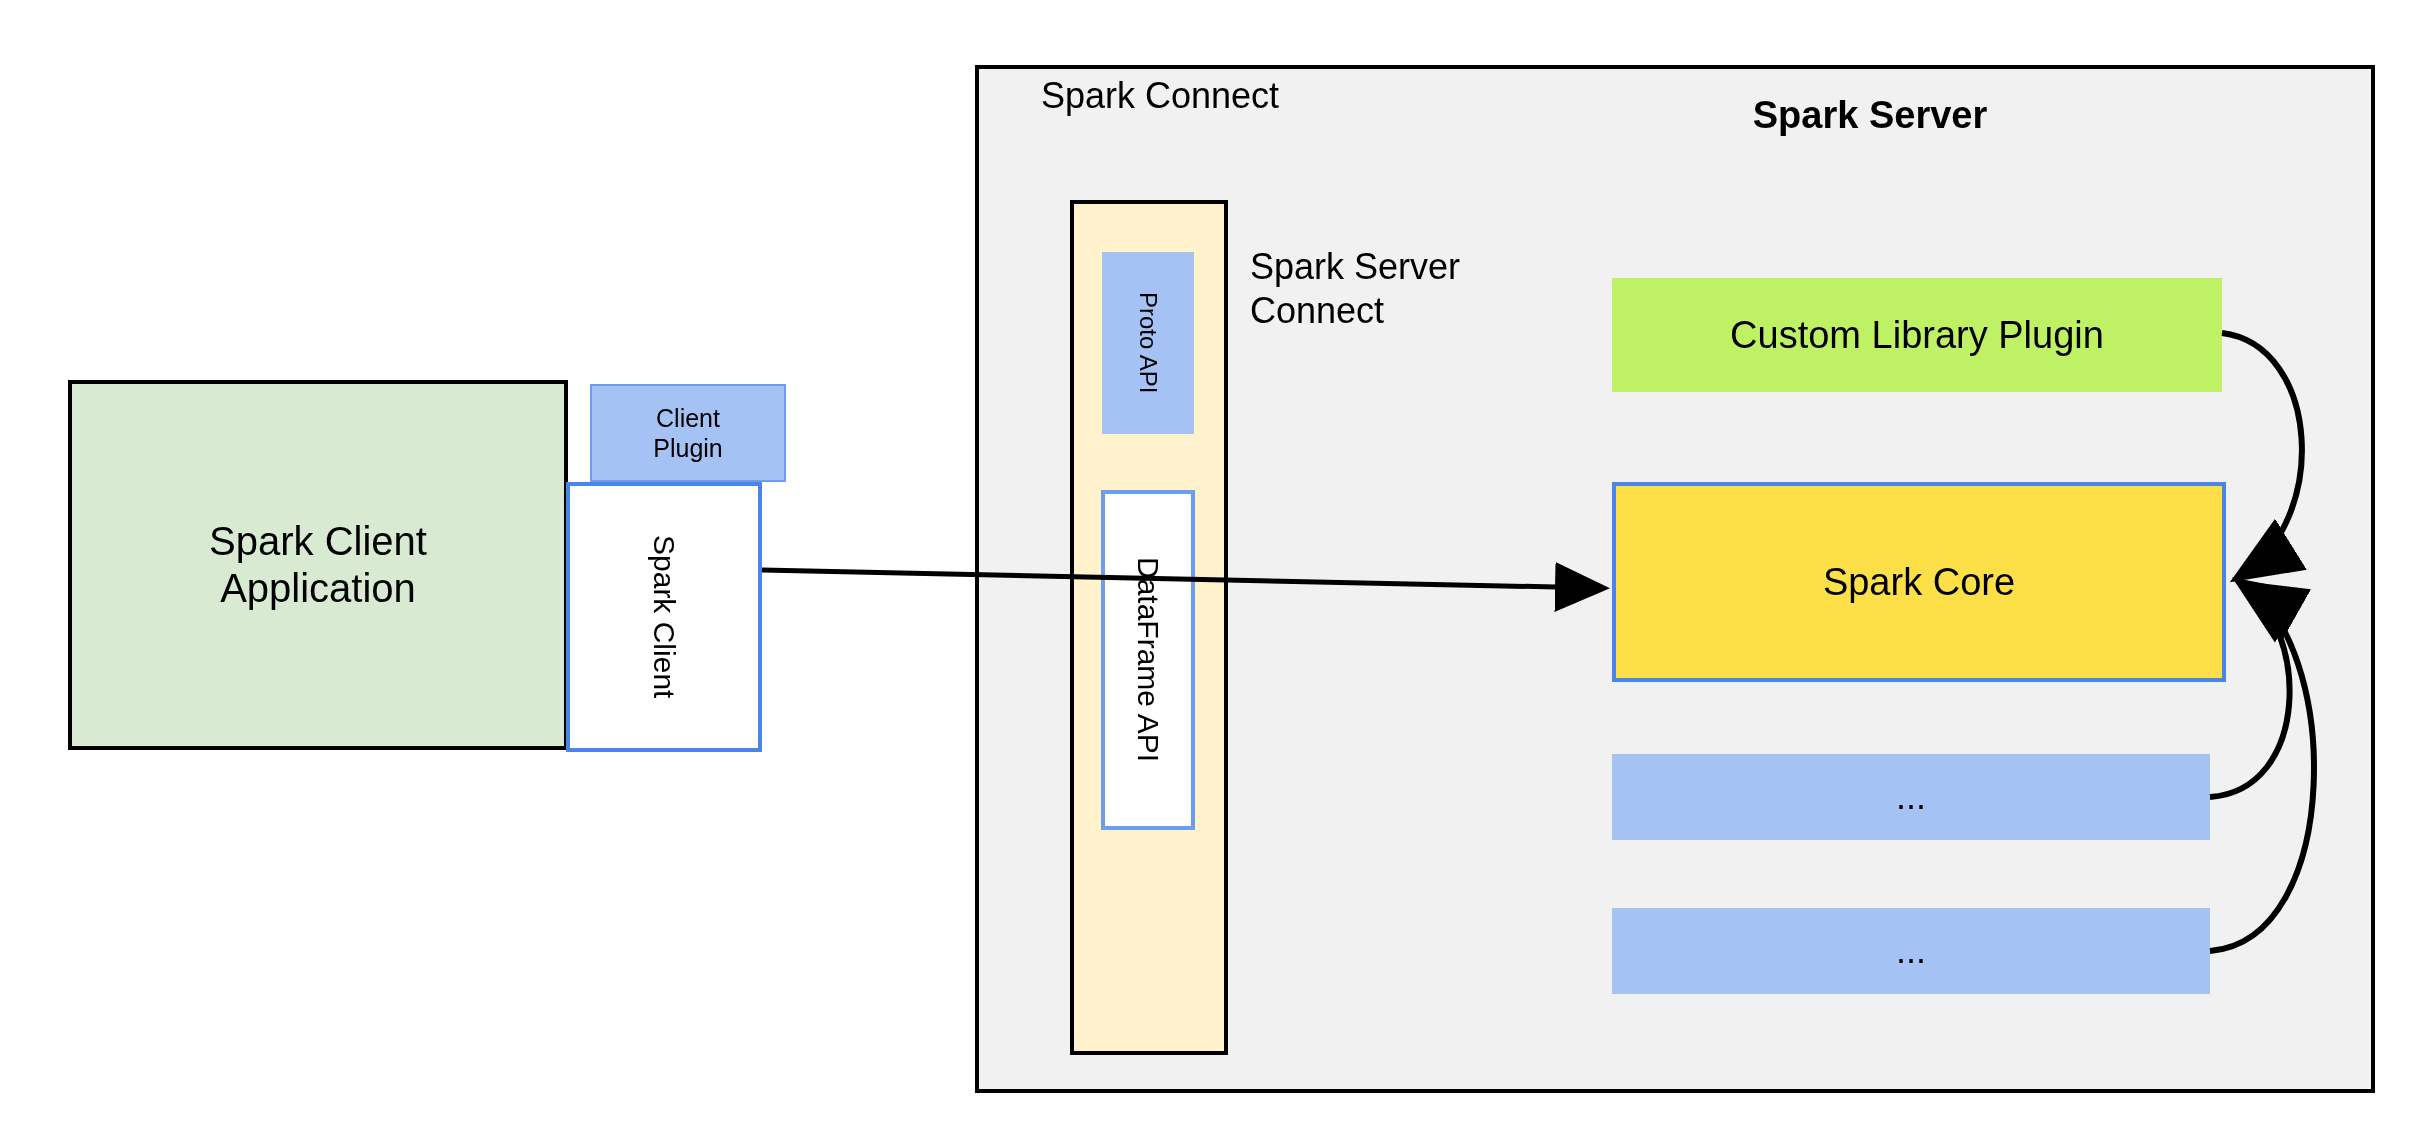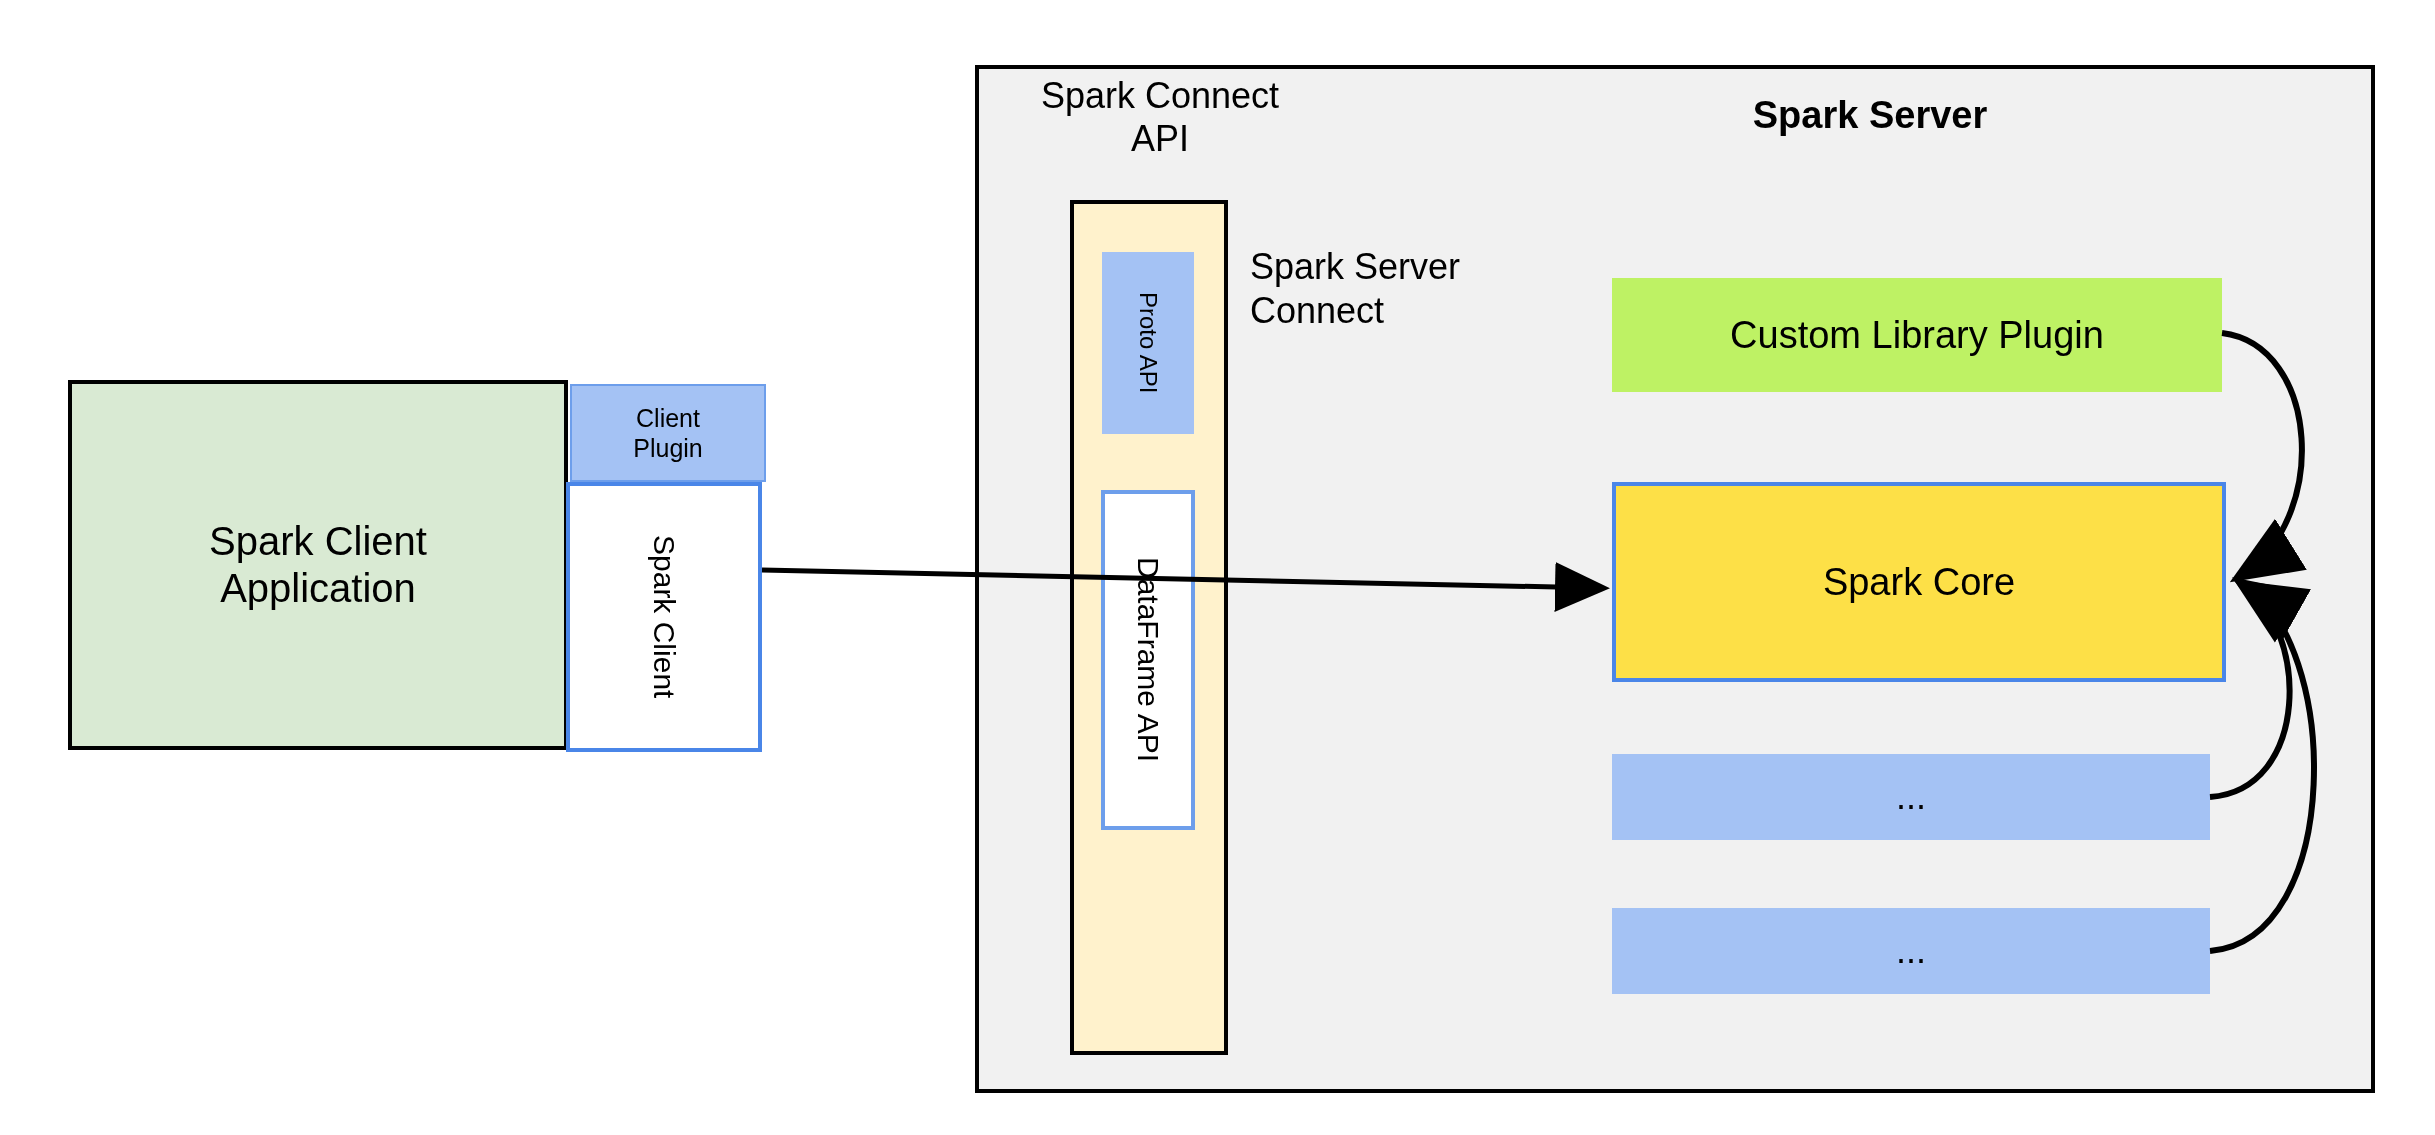--- a/index.html
+++ b/index.html
@@ -31,21 +31,21 @@
     left: 68px;
     top: 380px;
     width: 500px;
     height: 370px;
     background: #d9ead3;
     border: 4px solid #000000;
     font-size: 40px;
     line-height: 1.18;
   }
   #client-package {
-    left: 570px;
+    left: 590px;
     top: 384px;
     width: 196px;
     height: 98px;
     background: #a4c2f4;
     border: 2px solid #6d9eeb;
     font-size: 25px;
     line-height: 1.2;
   }
   #spark-client {
     left: 566px;
@@ -175,21 +175,20 @@
 <body>
 
 <div id="canvas">
 
   <div class="box" id="server-panel"></div>
 
   <div class="box" id="connect-column"></div>
 
   <div class="box" id="connect-api-label">
     <div>Spark Connect</div>
-    <div>API</div>
   </div>
 
   <div class="box" id="server-title">Spark Server</div>
 
   <div class="box" id="server-library-label">
     <div>Spark Server</div>
     <div>Connect</div>
   </div>
 
   <div class="box" id="proto-api">

